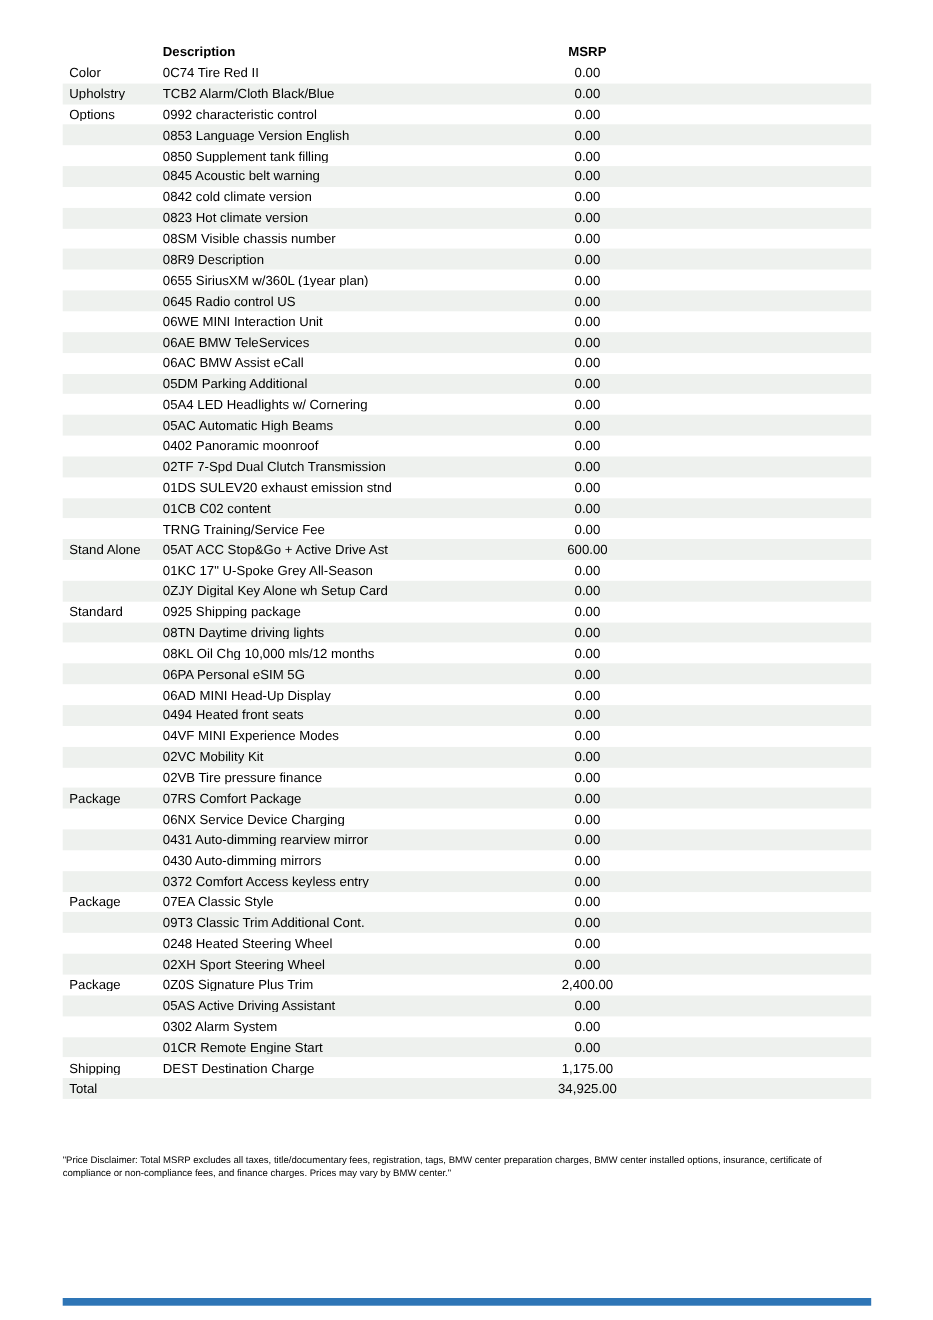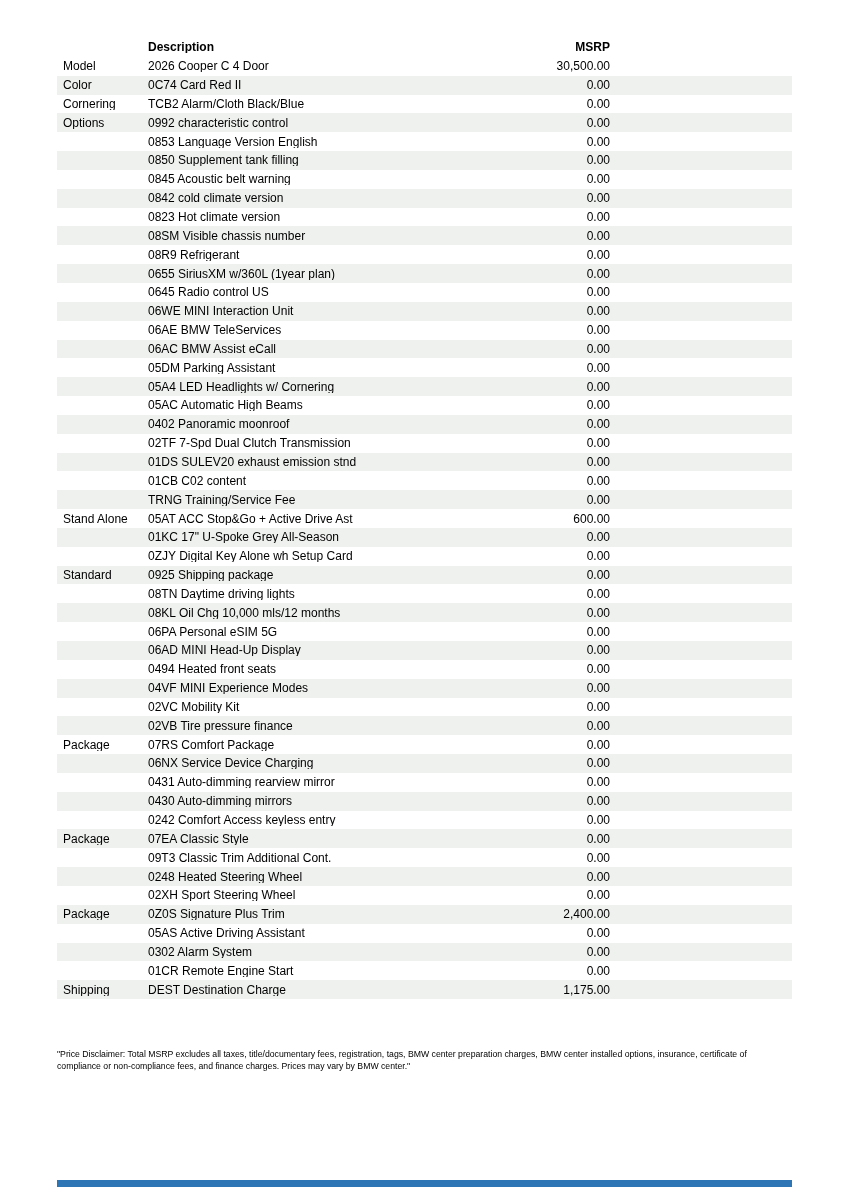--- a/index.html
+++ b/index.html
@@ -30,21 +30,21 @@
     line-height: 1;
     white-space: nowrap;
   }
   .header-row {
     font-weight: bold;
     background: #ffffff;
   }
   .cell { overflow: hidden; }
   .cat  { width: 91px;  padding-left: 6px; box-sizing: border-box; }
   .desc { width: 310px; }
-  .msrp { width: 152px; text-align: right; }
+  .msrp { width: 152px; text-align: center; }
   .filler { flex: 1; }
   .tbody .row:nth-child(even) { background: var(--stripe, #eef1ee); }
   .disclaimer {
     position: absolute;
     left: 57px;
     top: 1048px;
     width: 735px;
     font-size: 8.7px;
     line-height: 1.4;
     color: #000000;
@@ -67,33 +67,27 @@
 
     <div class="row header-row">
       <div class="cell cat"></div>
       <div class="cell desc">Description</div>
       <div class="cell msrp">MSRP</div>
       <div class="filler"></div>
     </div>
 
     <div class="tbody">
         <div class="row">
-          <div class="cell cat">Model</div>
-          <div class="cell desc">2026 Cooper C 4 Door</div>
-          <div class="cell msrp">30,500.00</div>
-          <div class="filler"></div>
-        </div>
-        <div class="row">
           <div class="cell cat">Color</div>
-          <div class="cell desc">0C74 Card Red II</div>
-          <div class="cell msrp">0.00</div>
-          <div class="filler"></div>
-        </div>
-        <div class="row">
-          <div class="cell cat">Cornering</div>
+          <div class="cell desc">0C74 Tire Red II</div>
+          <div class="cell msrp">0.00</div>
+          <div class="filler"></div>
+        </div>
+        <div class="row">
+          <div class="cell cat">Upholstry</div>
           <div class="cell desc">TCB2 Alarm/Cloth Black/Blue</div>
           <div class="cell msrp">0.00</div>
           <div class="filler"></div>
         </div>
         <div class="row">
           <div class="cell cat">Options</div>
           <div class="cell desc">0992 characteristic control</div>
           <div class="cell msrp">0.00</div>
           <div class="filler"></div>
         </div>
@@ -128,21 +122,21 @@
           <div class="filler"></div>
         </div>
         <div class="row">
           <div class="cell cat"></div>
           <div class="cell desc">08SM Visible chassis number</div>
           <div class="cell msrp">0.00</div>
           <div class="filler"></div>
         </div>
         <div class="row">
           <div class="cell cat"></div>
-          <div class="cell desc">08R9 Refrigerant</div>
+          <div class="cell desc">08R9 Description</div>
           <div class="cell msrp">0.00</div>
           <div class="filler"></div>
         </div>
         <div class="row">
           <div class="cell cat"></div>
           <div class="cell desc">0655 SiriusXM w/360L (1year plan)</div>
           <div class="cell msrp">0.00</div>
           <div class="filler"></div>
         </div>
         <div class="row">
@@ -164,21 +158,21 @@
           <div class="filler"></div>
         </div>
         <div class="row">
           <div class="cell cat"></div>
           <div class="cell desc">06AC BMW Assist eCall</div>
           <div class="cell msrp">0.00</div>
           <div class="filler"></div>
         </div>
         <div class="row">
           <div class="cell cat"></div>
-          <div class="cell desc">05DM Parking Assistant</div>
+          <div class="cell desc">05DM Parking Additional</div>
           <div class="cell msrp">0.00</div>
           <div class="filler"></div>
         </div>
         <div class="row">
           <div class="cell cat"></div>
           <div class="cell desc">05A4 LED Headlights w/ Cornering</div>
           <div class="cell msrp">0.00</div>
           <div class="filler"></div>
         </div>
         <div class="row">
@@ -308,21 +302,21 @@
           <div class="filler"></div>
         </div>
         <div class="row">
           <div class="cell cat"></div>
           <div class="cell desc">0430 Auto-dimming mirrors</div>
           <div class="cell msrp">0.00</div>
           <div class="filler"></div>
         </div>
         <div class="row">
           <div class="cell cat"></div>
-          <div class="cell desc">0242 Comfort Access keyless entry</div>
+          <div class="cell desc">0372 Comfort Access keyless entry</div>
           <div class="cell msrp">0.00</div>
           <div class="filler"></div>
         </div>
         <div class="row">
           <div class="cell cat">Package</div>
           <div class="cell desc">07EA Classic Style</div>
           <div class="cell msrp">0.00</div>
           <div class="filler"></div>
         </div>
         <div class="row">
@@ -366,20 +360,26 @@
           <div class="cell desc">01CR Remote Engine Start</div>
           <div class="cell msrp">0.00</div>
           <div class="filler"></div>
         </div>
         <div class="row">
           <div class="cell cat">Shipping</div>
           <div class="cell desc">DEST Destination Charge</div>
           <div class="cell msrp">1,175.00</div>
           <div class="filler"></div>
         </div>
+        <div class="row">
+          <div class="cell cat">Total</div>
+          <div class="cell desc"></div>
+          <div class="cell msrp">34,925.00</div>
+          <div class="filler"></div>
+        </div>
       </div>
 
   </div>
 
   <div class="disclaimer">"Price Disclaimer: Total MSRP excludes all taxes, title/documentary fees, registration, tags, BMW center preparation charges, BMW center installed options, insurance, certificate of compliance or non-compliance fees, and finance charges. Prices may vary by BMW center."</div>
 
   <div class="accent-bar"></div>
 
 </div>
 

